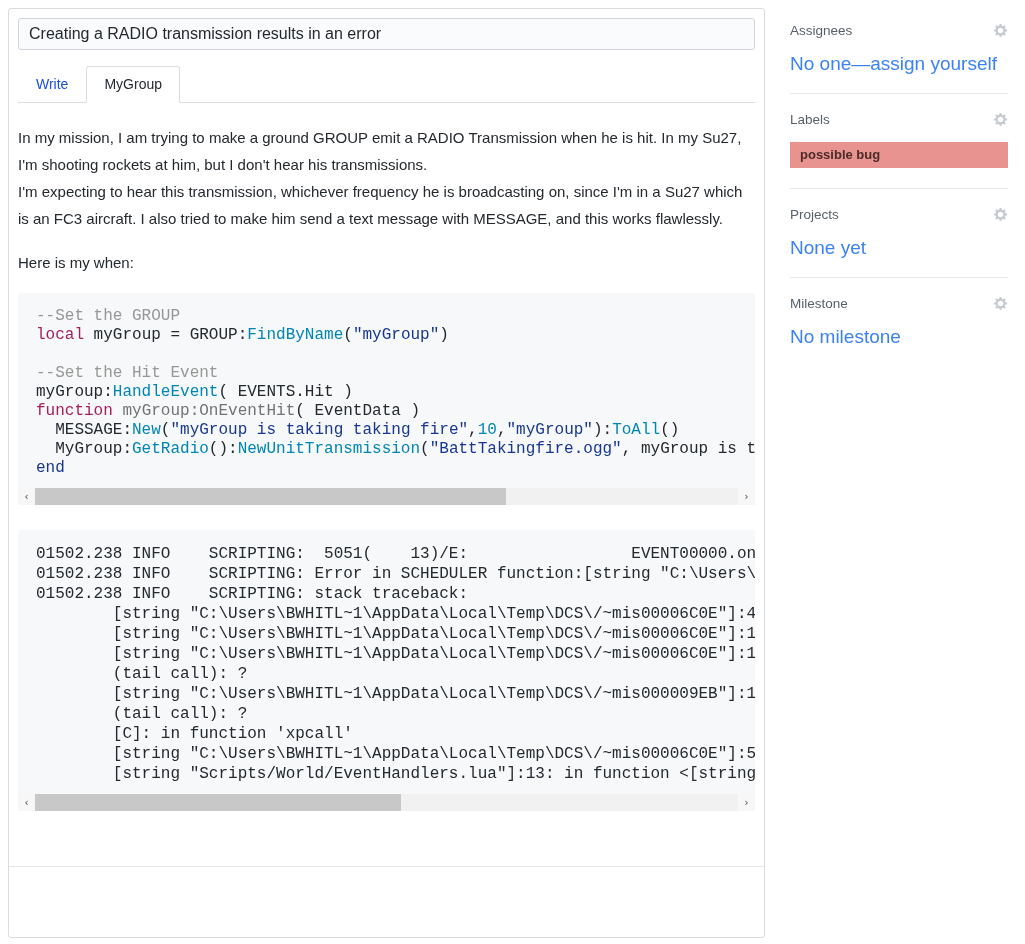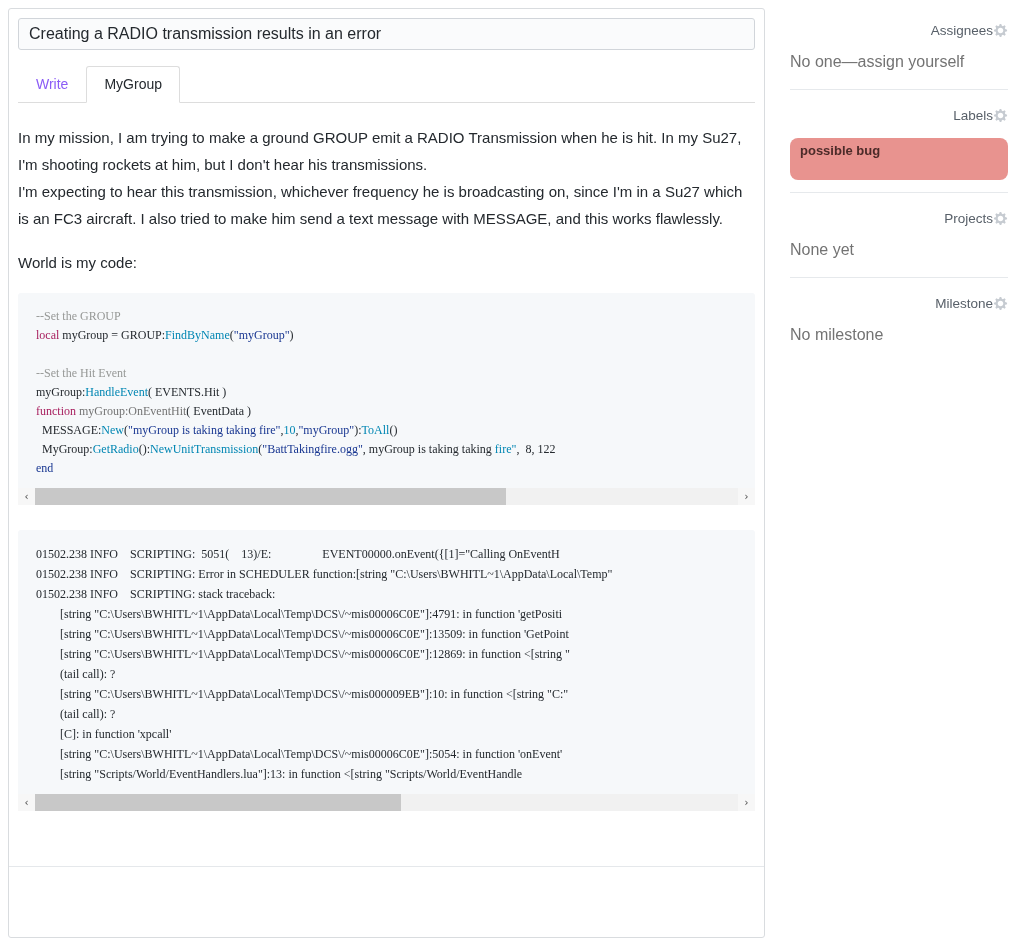--- a/index.html
+++ b/index.html
@@ -8,30 +8,30 @@
   .layout { display:flex; padding:8px; }
 
   
   .main-form { width:757px; height:930px; border:1px solid #d9dcdf; border-radius:3px;
     background:#fff; overflow:hidden; }
   .form-inner { padding:9px 9px 0 9px; }
   .title-input { width:100%; height:32px; border:1px solid #d1d5da; border-radius:3px;
     background:#fafbfc; font-size:16px; padding:0 10px; color:#24292e; outline:none;
     font-family:"Liberation Sans", sans-serif; }
   .tab-nav { margin-top:16px; border-bottom:1px solid #dddddd; display:flex; }
-  .tab { padding:9px 17px; font-size:14px; color:#8b5cf6; cursor:pointer; border:1px solid transparent; }
+  .tab { padding:9px 17px; font-size:14px; color:#1d4ed8; cursor:pointer; border:1px solid transparent; }
   .tab.active { color:#24292e; background:#fff; border:1px solid #dddddd; border-bottom:1px solid #fff;
     border-radius:3px 3px 0 0; margin-bottom:-1px; }
 
   .preview-body { padding:21px 0 8px 0; font-size:15px; line-height:27px; color:#24292e; }
   .preview-body p { margin-bottom:17px; }
 
   .code-block { background:#f6f8fa; border-radius:3px; margin-bottom:25px; padding:14px 0 0 0; }
   .code-lines { padding:0 16px 10px 18px; white-space:pre; overflow:hidden;
-    font-family:Liberation Serif, serif; font-size:12px; line-height:19px; color:#24292e; }
+    font-family:Liberation Mono, monospace; font-size:16px; line-height:19px; color:#24292e; }
   .log-lines  { line-height:20px; }
   .tok-comment { color:#969896; }
   .tok-keyword { color:#a71d5d; }
   .tok-call    { color:#0086b3; }
   .tok-const   { color:#0086b3; }
   .tok-string  { color:#183691; }
   .tok-fname   { color:#737373; }
   .tok-plain   { color:#24292e; }
 
   .hscroll { height:17px; display:flex; align-items:stretch; background:#f1f1f1;
@@ -39,46 +39,46 @@
   .hs-arrow { width:17px; display:flex; align-items:center; justify-content:center;
     font-size:10px; color:#444; background:#f7f7f7; cursor:default; font-family:"DejaVu Sans", sans-serif; }
   .hs-track { flex:1; position:relative; background:#f1f1f1; }
   .hs-thumb { position:absolute; left:0; top:0; height:100%; background:#c8c8c8; }
 
   .form-footer { border-top:1px solid #e5e8eb; margin-top:22px; padding:11px 9px 0 9px;
     display:flex; align-items:center; justify-content:space-between; height:58px; }
 
   
   .sidebar { width:218px; margin-left:25px; padding-top:15px; font-size:13.5px; }
-  .sb-head { display:flex; align-items:center; justify-content:flex-end;
+  .sb-head { display:flex; align-items:center; justify-content:space-between;
     color:#586069; font-size:13.5px; margin-bottom:15px; }
   .sb-head .gear { cursor:pointer; line-height:0; }
-  .sb-value { color:#737373; margin-bottom:18px; font-size:16px; }
+  .sb-value { color:#3b82f6; margin-bottom:18px; font-size:19px; }
   .sb-divider { border:0; border-top:1px solid #e6e9ec; margin:0 0 18px 0; }
-  .label-chip { height:42px; line-height:26px; padding-left:10px; border-radius:8px;
-    font-size:13px; font-weight:bold; margin-bottom:12px; cursor:pointer; }
+  .label-chip { height:26px; line-height:26px; padding-left:10px; border-radius:0;
+    font-size:13px; font-weight:bold; margin-bottom:20px; cursor:pointer; }
 </style>
 </head>
 <body>
 
 <div class="layout">
 
   <div class="main-form">
     <div class="form-inner">
 
       <input class="title-input" type="text" value="Creating a RADIO transmission results in an error" style="">
 
       <div class="tab-nav">
         <div class="tab">Write</div>
         <div class="tab active">MyGroup</div>
       </div>
 
       <div class="preview-body">
         <p><span>In my mission, I am trying to make a ground GROUP emit a RADIO Transmission when he is hit. In my Su27, I'm shooting rockets at him, but I don't hear his transmissions.</span><br><span>I'm expecting to hear this transmission, whichever frequency he is broadcasting on, since I'm in a Su27 which is an FC3 aircraft. I also tried to make him send a text message with MESSAGE, and this works flawlessly.</span></p>
-        <p>World is my code:</p>
+        <p>Here is my when:</p>
 
         <div class="code-block">
           <div class="code-lines" id="code1"><div><span class="tok-comment">--Set the GROUP</span></div><div><span class="tok-keyword">local</span><span class="tok-plain"> myGroup = GROUP:</span><span class="tok-call">FindByName</span><span class="tok-plain">(</span><span class="tok-string">"myGroup"</span><span class="tok-plain">)</span></div><div>&nbsp;</div><div><span class="tok-comment">--Set the Hit Event</span></div><div><span class="tok-plain">myGroup:</span><span class="tok-call">HandleEvent</span><span class="tok-plain">( EVENTS.Hit )</span></div><div><span class="tok-keyword">function</span><span class="tok-plain"> </span><span class="tok-fname">myGroup:OnEventHit</span><span class="tok-plain">( EventData )</span></div><div><span class="tok-plain">  MESSAGE:</span><span class="tok-call">New</span><span class="tok-plain">(</span><span class="tok-string">"myGroup is taking taking fire"</span><span class="tok-plain">,</span><span class="tok-const">10</span><span class="tok-plain">,</span><span class="tok-string">"myGroup"</span><span class="tok-plain">):</span><span class="tok-call">ToAll</span><span class="tok-plain">()</span></div><div><span class="tok-plain">  MyGroup:</span><span class="tok-call">GetRadio</span><span class="tok-plain">():</span><span class="tok-call">NewUnitTransmission</span><span class="tok-plain">(</span><span class="tok-string">"BattTakingfire.ogg"</span><span class="tok-plain">, myGroup is taking taking </span><span class="tok-const">fire"</span><span class="tok-plain">,  8, 122</span></div><div><span class="tok-string">end</span></div></div>
           <div class="hscroll">
             <div class="hs-arrow">‹</div>
             <div class="hs-track">
               <div class="hs-thumb" id="thumb1" style="width: 67%;"></div>
             </div>
             <div class="hs-arrow">›</div>
           </div>

